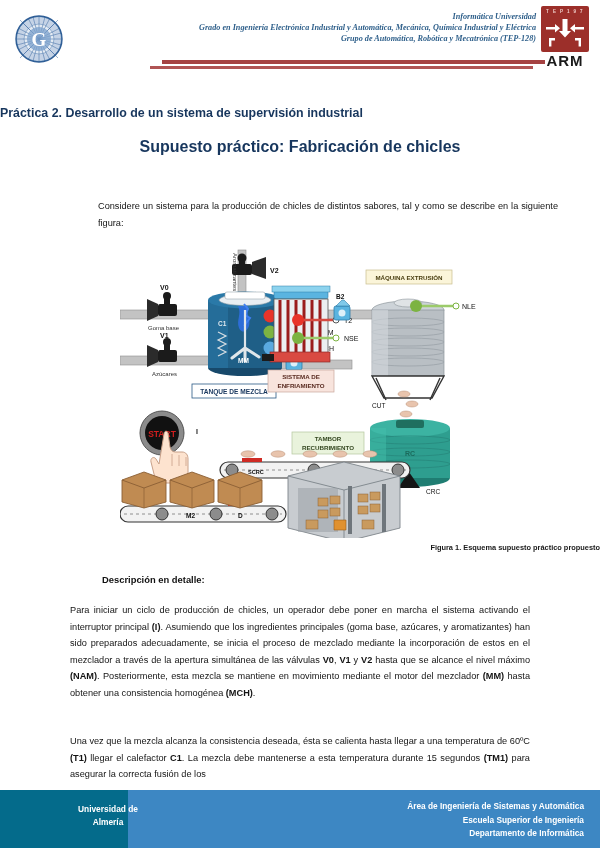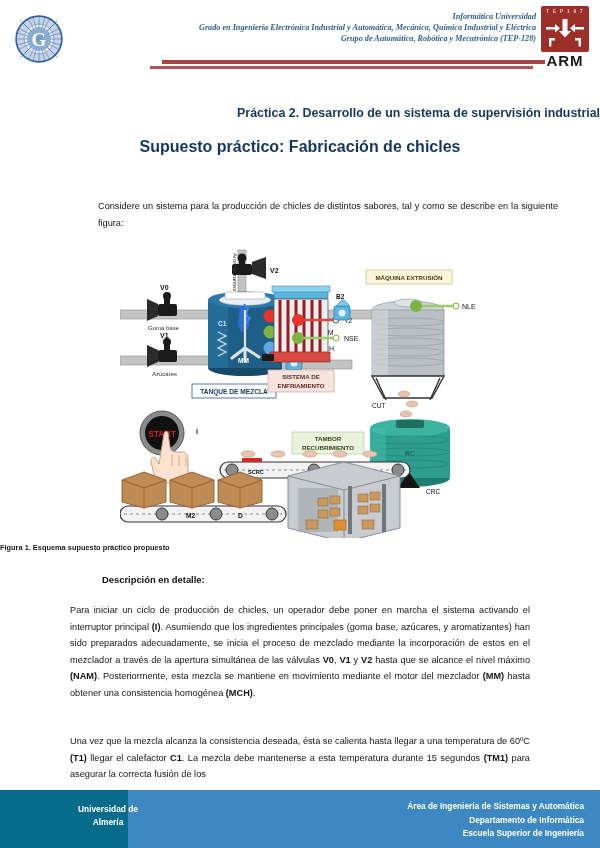--- a/index.html
+++ b/index.html
@@ -24,34 +24,34 @@
   .rule-b{position:absolute;left:0px;top:6px;width:383px;height:3px;background:#b05454;}
   .arm-logo{position:absolute;right:6px;top:6px;width:58px;height:66px;}
   .arm-box{width:48px;height:46px;background:#9c2f2a;margin:0 auto;position:relative;
     border-radius:2px;}
   .arm-txt{text-align:center;font-family:"Liberation Sans", sans-serif;
     font-weight:bold;font-size:15px;letter-spacing:1px;color:#1a1a1a;line-height:17px;}
   .tep-mini{position:absolute;top:3px;left:0;width:48px;text-align:center;
     font-size:4.5px;color:#f0d0cc;letter-spacing:1.4px;font-weight:bold;}
 
   
-  .title1{position:absolute;left:0;top:106px;width:600px;text-align:right;
+  .title1{position:absolute;left:0;top:106px;width:484px;text-align:left;
     font-size:12.4px;font-weight:bold;color:#17365d;}
   .title2{position:absolute;left:0;top:138px;width:600px;text-align:center;
     font-size:16px;font-weight:bold;color:#17365d;}
 
   
   .txt{position:absolute;left:70px;width:460px;font-size:9.2px;line-height:16.6px;
     text-align:justify;color:#141414;}
   .txt b{font-weight:bold;}
   .sub-head{position:absolute;left:70px;font-size:9.4px;font-weight:bold;color:#111;padding-left:32px;}
 
   
   .figure{position:absolute;left:120px;top:248px;width:370px;height:290px;}
-  .fig-caption{position:absolute;left:0;top:543px;width:600px;text-align:left;
+  .fig-caption{position:absolute;left:0;top:543px;width:600px;text-align:right;
     font-size:7.4px;font-weight:bold;color:#1a1a1a;}
 
   
   .footer{position:absolute;left:0;bottom:0;width:600px;height:58px;}
   .footer-left{position:absolute;left:0;top:0;width:128px;height:58px;background:#046b8b;}
   .footer-right{position:absolute;left:128px;top:0;width:472px;height:58px;background:#3d87c3;}
   .footer-left-txt{position:absolute;left:0;top:13px;width:128px;text-align:center;
     color:#ffffff;font-size:8.4px;font-weight:bold;line-height:13px;padding-left:44px;}
   .footer-right-txt{position:absolute;right:16px;top:10px;text-align:right;
     color:#ffffff;font-size:8.3px;font-weight:bold;line-height:13.5px;}
@@ -402,18 +402,18 @@
 
   <div class="footer">
     <div class="footer-left"></div>
     <div class="footer-right"></div>
     <div class="footer-left-txt">
       <div>Universidad de</div>
       <div>Almería</div>
     </div>
     <div class="footer-right-txt">
       <div>Área de Ingeniería de Sistemas y Automática</div>
+      <div>Escuela Superior de Ingeniería</div>
       <div>Departamento de Informática</div>
-      <div>Escuela Superior de Ingeniería</div>
     </div>
   </div>
 
 </div>
 
 </body></html>

